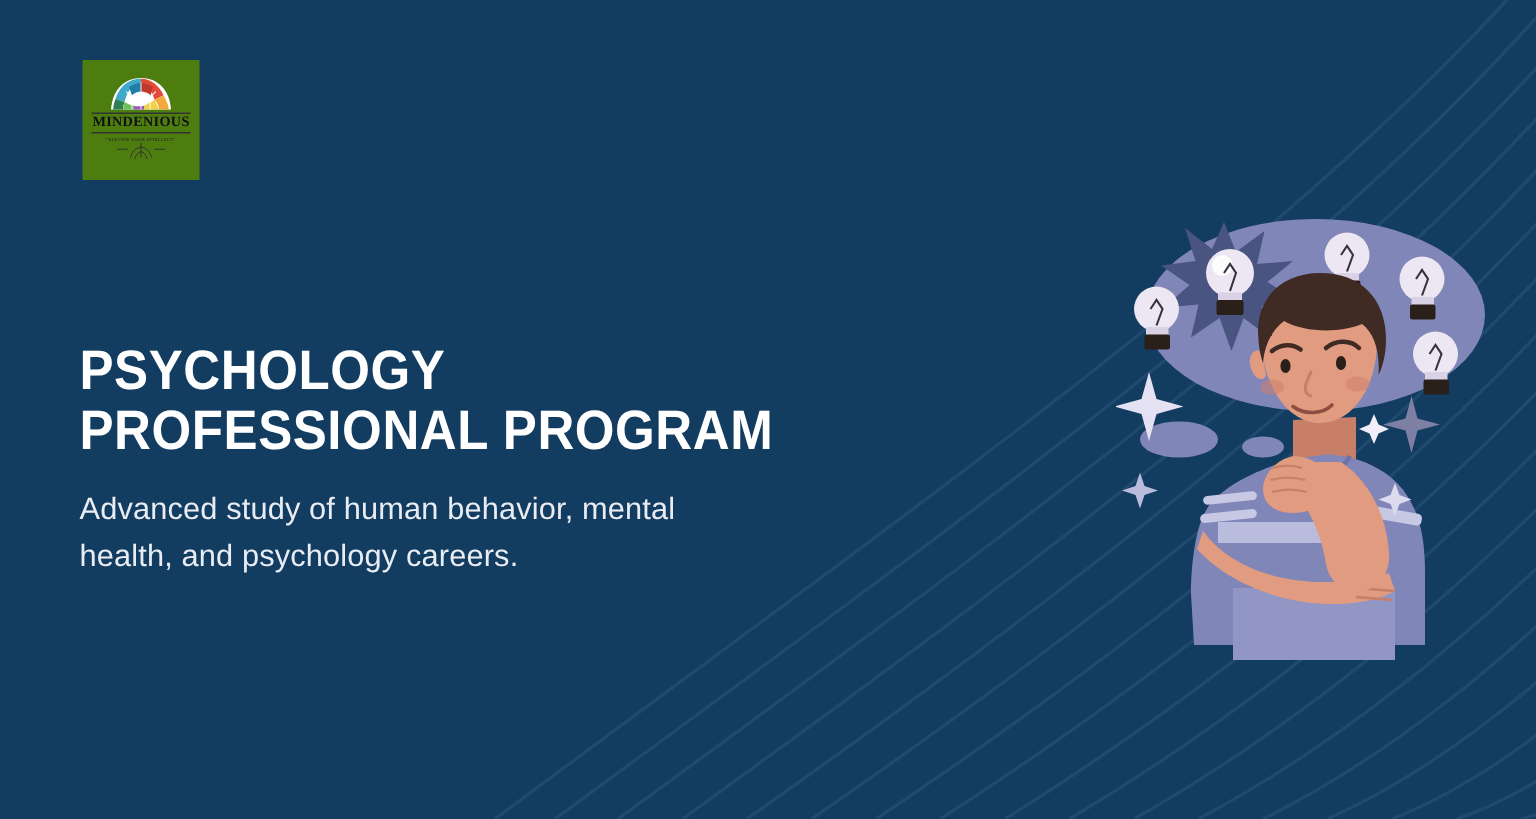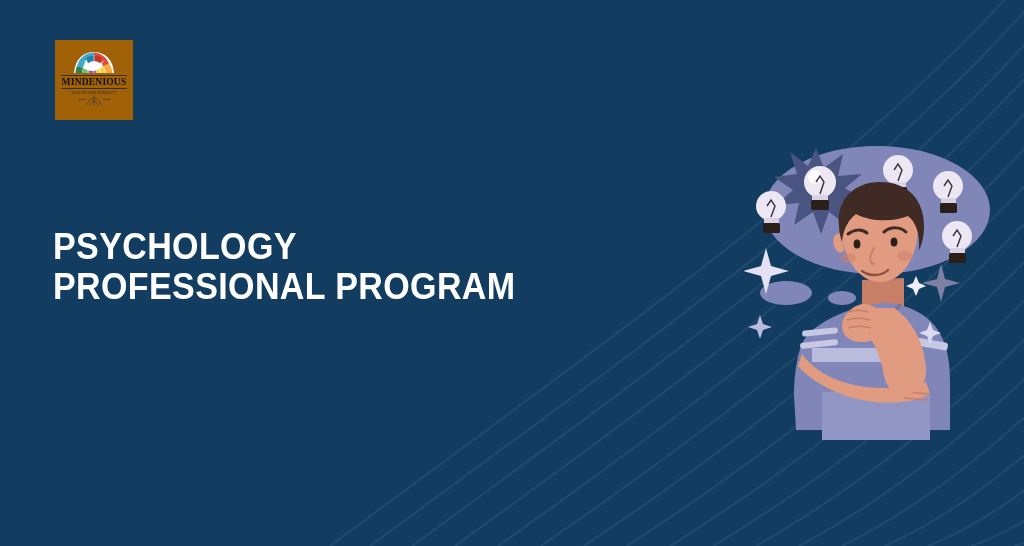--- a/index.html
+++ b/index.html
@@ -22,21 +22,21 @@
   .bg-lines {
     position:absolute; inset:0;
     pointer-events:none;
   }
 
   
   .logo-card {
     position:absolute;
     left:55px; top:40px;
     width:78px; height:80px;
-    background:#a16207;
+    background:#4d7c0f;
     display:flex; flex-direction:column;
     align-items:center; justify-content:center;
     padding:6px 4px;
   }
   .logo-brain { width:46px; height:23px; display:block; }
   .logo-word {
     font-family:"Liberation Serif", serif;
     font-weight:bold;
     font-size:9.5px;
     letter-spacing:.2px;
@@ -146,20 +146,22 @@
         <path d="M34 12 C39 14, 41 17, 42 22"></path>
         <path d="M2 9 L16 9"></path>
         <path d="M52 9 L66 9"></path>
       </g>
     </svg>
   </div>
 
   <div class="copy">
     <h1 class="headline">PSYCHOLOGY
 PROFESSIONAL PROGRAM</h1>
+    <p class="subhead">Advanced study of human behavior, mental
+health, and psychology careers.</p>
   </div>
 
   <svg class="illustration" viewBox="0 0 280 310">
 
     <ellipse cx="42" cy="163" rx="26" ry="12" fill="#8186b8"></ellipse>
     <ellipse cx="98" cy="168" rx="14" ry="7" fill="#8186b8"></ellipse>
 
     <ellipse cx="133" cy="80" rx="113" ry="64" fill="#8186b8"></ellipse>
 
     <path fill="#4a5480" d="M72 18 L80 38 L99 24 L94 46 L118 44 L101 58 L120 70 L97 74 L104 96 L85 82 L77 104 L69 82 L50 95 L55 73 L32 75 L49 60 L30 47 L53 44 L46 22 L64 36 Z"></path>

